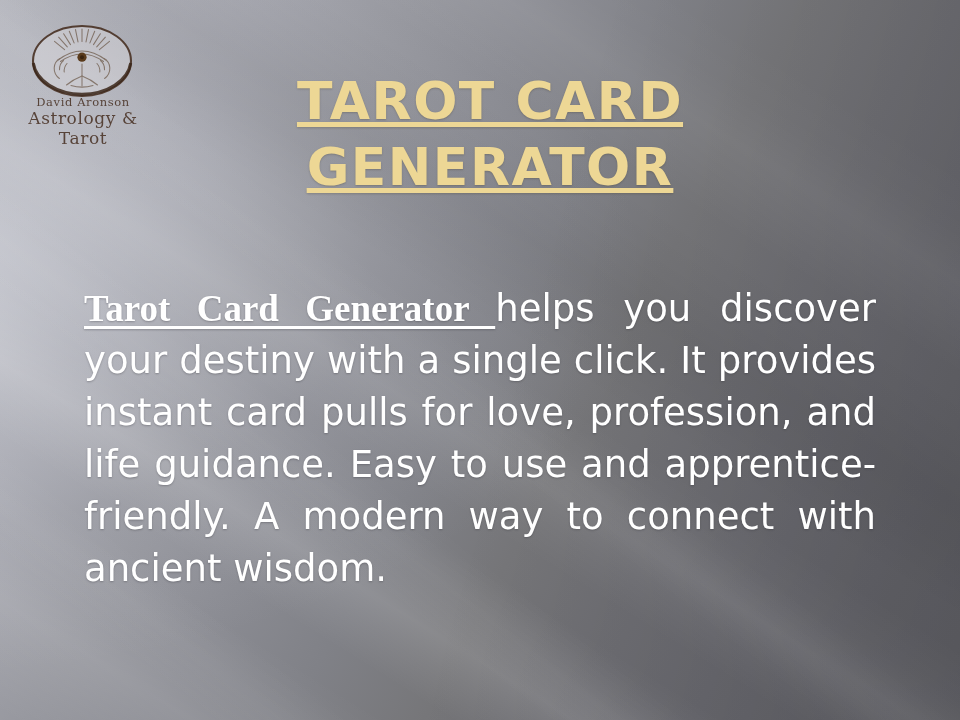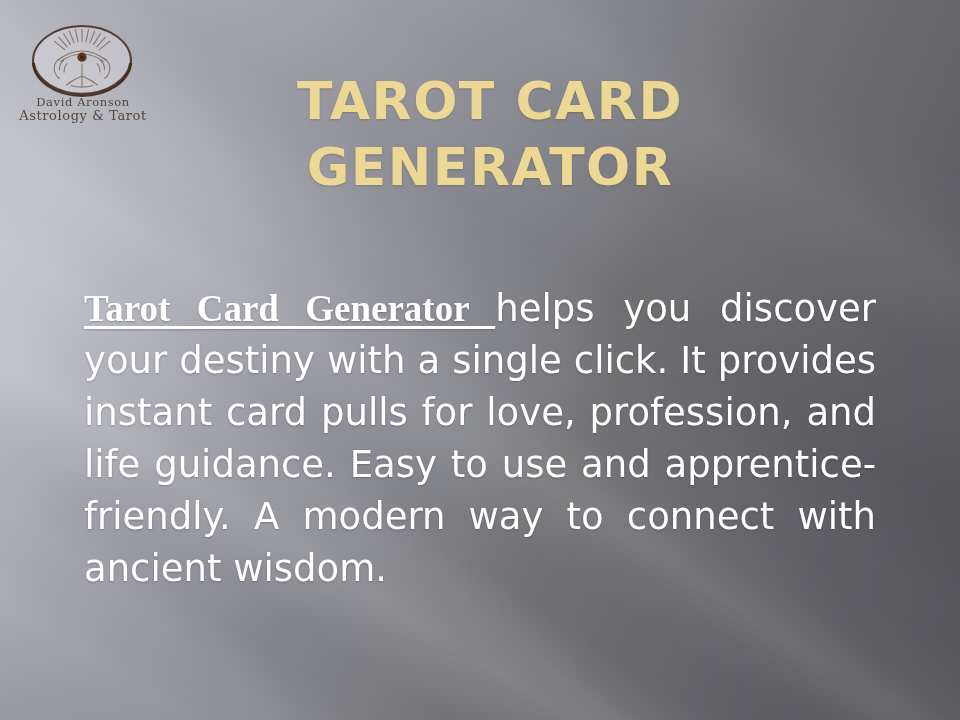--- a/index.html
+++ b/index.html
@@ -151,38 +151,38 @@
     left: 0;
     top: 74px;
     width: 150px;
     text-align: center;
     font-family: "DejaVu Serif", serif;
     color: #4a3326;
     opacity: 0.88;
     line-height: 1.15;
   }
   .logo-text .l1 { font-size: 11.5px; letter-spacing: 0.6px; display: block; }
-  .logo-text .l2 { font-size: 13px; letter-spacing: 0.6px; display: block; }
+  .logo-text .l2 { font-size: 17px; letter-spacing: 0.6px; display: block; }
 
   
   .title {
     position: absolute;
     left: 175px;
     top: 68px;
     width: 630px;
     text-align: center;
     font-family: "DejaVu Sans", sans-serif;
     font-weight: bold;
     font-size: 52px;
     line-height: 66px;
     letter-spacing: 1.5px;
     color: #edd795;
     text-shadow: 0 1px 2px rgba(60,55,35,0.28);
   }
-  .title .tline { display: block; white-space: nowrap; }
+  .title .tline { display: block; white-space: nowrap; text-decoration: underline; }
 
   
   .body-text {
     position: absolute;
     left: 84px;
     top: 246px;
     width: 792px;
     font-family: "DejaVu Sans", sans-serif;
     font-size: 37px;
     line-height: 52px;

